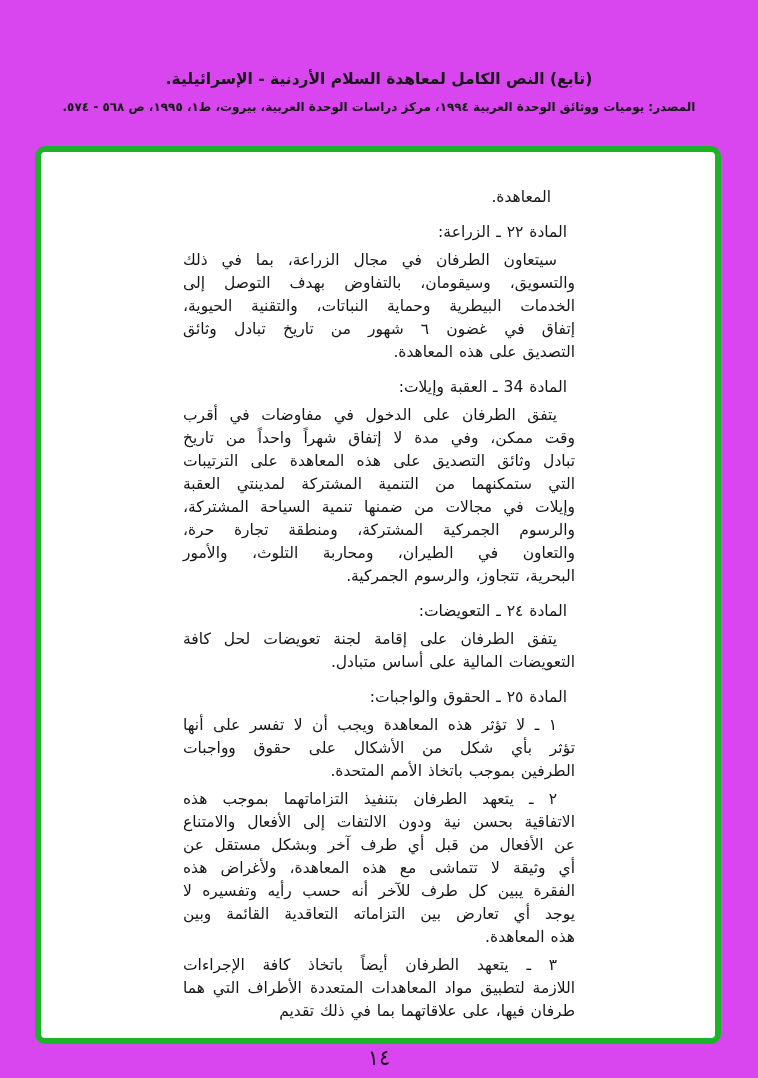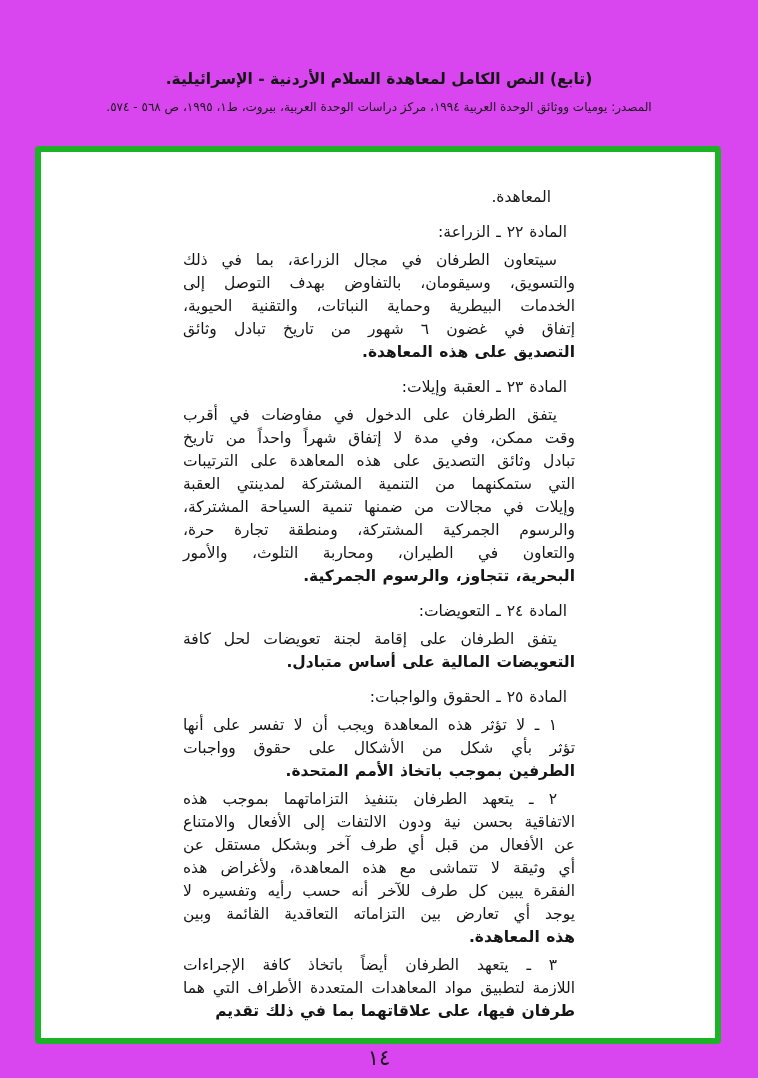--- a/index.html
+++ b/index.html
@@ -26,34 +26,34 @@
     direction: rtl;
   }
   .header .title {
     font-size: 15.5px;
     font-weight: bold;
     line-height: 26px;
     letter-spacing: 0;
   }
   .header .source {
     font-size: 12px;
-    font-weight: normal;
+    font-weight: bold;
     line-height: 22px;
     margin-top: 4px;
     text-align: center;
   }
   
   .frame {
     position: absolute;
     left: 35px;
     top: 146px;
     width: 674px;   
     height: 886px;  
     border: 6px solid #1cb426;
-    border-radius: 4px;
+    border-radius: 10px;
     background: #ffffff;
   }
   
   .doc {
     position: absolute;
     left: 142px;   
     top: 34px;     
     width: 392px;
     direction: rtl;
     font-size: 15.5px;
@@ -73,21 +73,21 @@
     text-align-last: right;
     padding-right: 8px;
     margin-top: 12px;
   }
   .block.continuation .line {
     text-align: right;
     text-align-last: right;
     padding-right: 24px;
   }
   .block.paragraph .line.first { padding-right: 18px; }
-  .block.paragraph .line.last  { text-align-last: right; font-weight: bold; }
+  .block.paragraph .line.last  { text-align-last: right; }
   
   .pagenum {
     position: absolute;
     top: 1046px;
     left: 0;
     width: 758px;
     text-align: center;
     font-size: 21px;
     direction: rtl;
     color: #161616;
@@ -112,21 +112,21 @@
           <div class="line first last">المادة ٢٢ ـ الزراعة:</div>
         </div>
         <div class="block paragraph">
           <div class="line first">سيتعاون الطرفان في مجال الزراعة، بما في ذلك</div>
           <div class="line">والتسويق، وسيقومان، بالتفاوض بهدف التوصل إلى</div>
           <div class="line">الخدمات البيطرية وحماية النباتات، والتقنية الحيوية،</div>
           <div class="line">إتفاق في غضون ٦ شهور من تاريخ تبادل وثائق</div>
           <div class="line last">التصديق على هذه المعاهدة.</div>
         </div>
         <div class="block heading">
-          <div class="line first last">المادة ٢٣ ـ العقبة وإيلات:</div>
+          <div class="line first last">المادة 34 ـ العقبة وإيلات:</div>
         </div>
         <div class="block paragraph">
           <div class="line first">يتفق الطرفان على الدخول في مفاوضات في أقرب</div>
           <div class="line">وقت ممكن، وفي مدة لا إتفاق شهراً واحداً من تاريخ</div>
           <div class="line">تبادل وثائق التصديق على هذه المعاهدة على الترتيبات</div>
           <div class="line">التي ستمكنهما من التنمية المشتركة لمدينتي العقبة</div>
           <div class="line">وإيلات في مجالات من ضمنها تنمية السياحة المشتركة،</div>
           <div class="line">والرسوم الجمركية المشتركة، ومنطقة تجارة حرة،</div>
           <div class="line">والتعاون في الطيران، ومحاربة التلوث، والأمور</div>
           <div class="line last">البحرية، تتجاوز، والرسوم الجمركية.</div>

